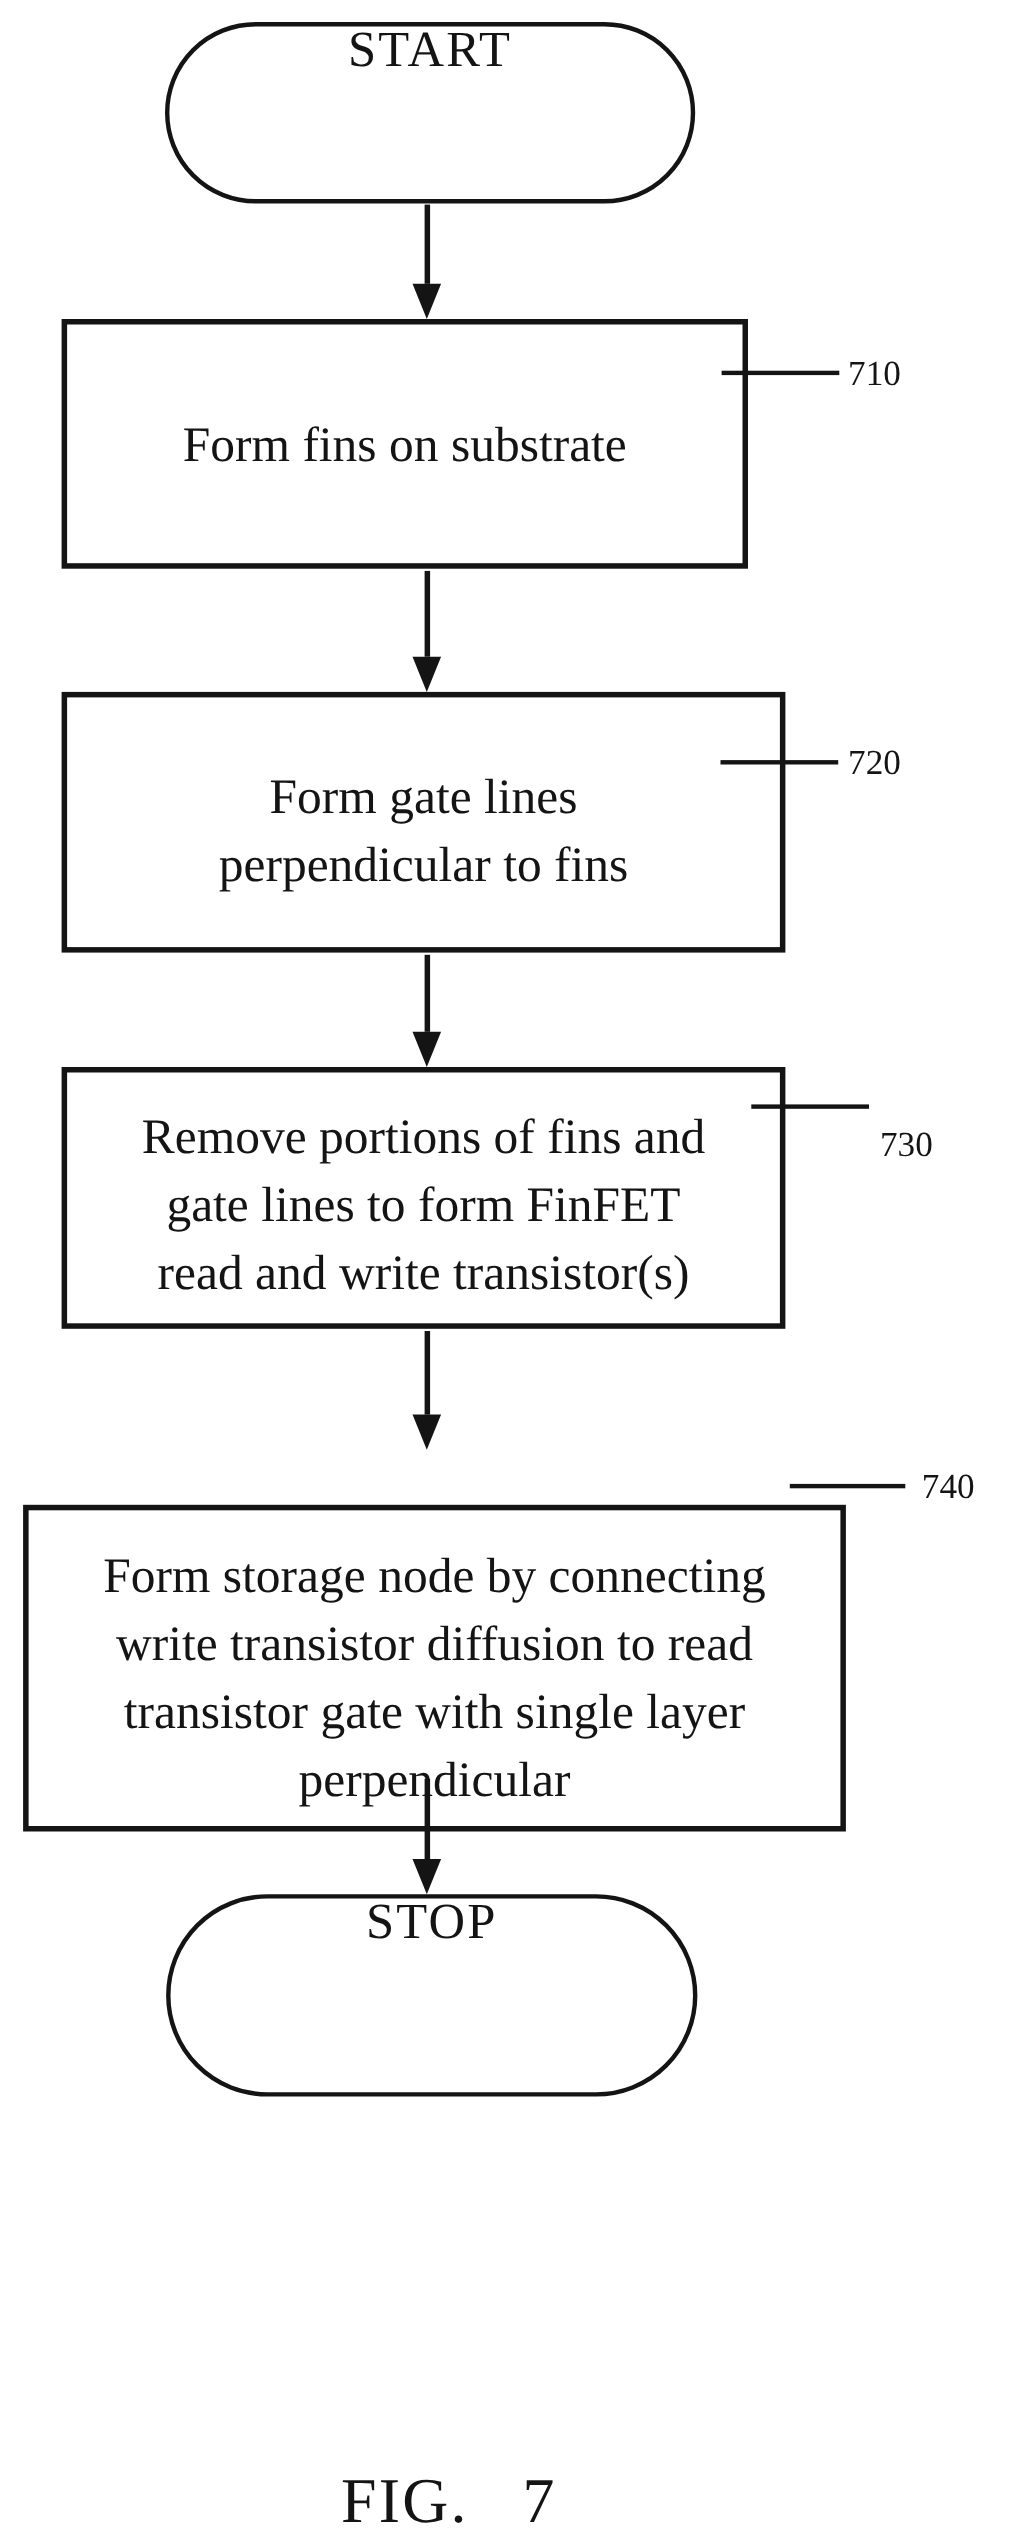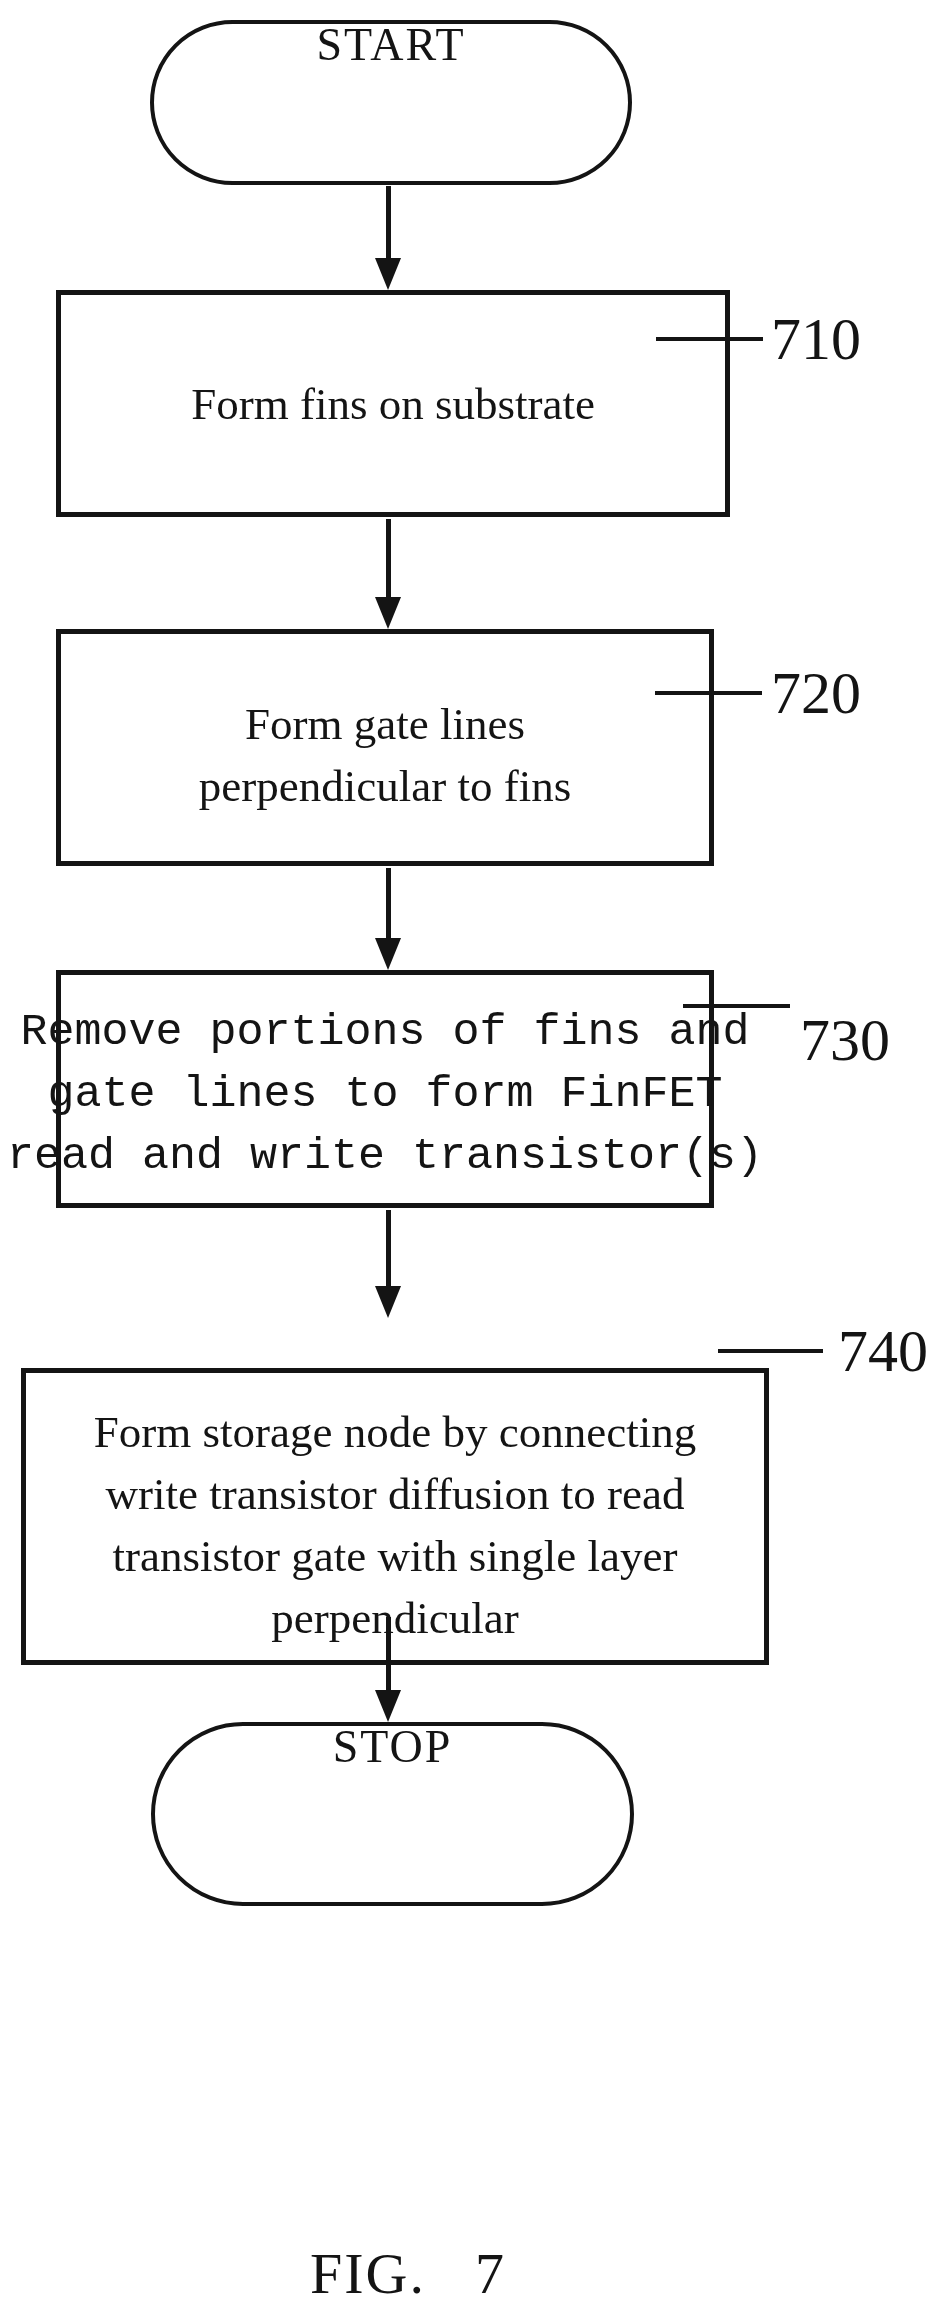--- a/index.html
+++ b/index.html
@@ -39,23 +39,23 @@
     display: flex;
     align-items: center;
     justify-content: center;
   }
   .pbox .btext {
     text-align: center;
     font-size: 45px;
     line-height: 62px;
   }
   .pbox .btext div { white-space: nowrap; }
-  #box-710 { left: 56px; top: 290px;  width: 674px; height: 227px; }
+  #box-710 { left: 56px; top: 290px;  width: 624px; height: 227px; }
   #box-720 { left: 56px; top: 629px;  width: 658px; height: 237px; }
-  #box-730 { left: 56px; top: 970px;  width: 658px; height: 238px; font-family: Liberation Mono, monospace; }
+  #box-730 { left: 56px; top: 970px;  width: 658px; height: 238px; }
   #box-740 { left: 21px; top: 1368px; width: 748px; height: 297px; }
   #box-720 .btext { transform: translateY(7px); }
   #box-730 .btext { transform: translateY(6px); }
   #box-740 .btext { transform: translateY(8px); }
 
   
   .arrow {
     position: absolute;
     left: 375px;
     width: 26px;
@@ -88,21 +88,21 @@
     background: #141414;
   }
   #leader-710 { left: 656px; top: 337px;  width: 107px; }
   #leader-720 { left: 655px; top: 691px;  width: 107px; }
   #leader-730 { left: 683px; top: 1004px; width: 107px; }
   #leader-740 { left: 718px; top: 1349px; width: 105px; }
 
   
   .refnum {
     position: absolute;
-    font-size: 60px;
+    font-size: 32px;
     line-height: 56px;
     white-space: nowrap;
   }
   #ref-710 { left: 771px; top: 311px;  }
   #ref-720 { left: 771px; top: 665px;  }
   #ref-730 { left: 800px; top: 1012px;  }
   #ref-740 { left: 838px; top: 1323px; }
 
   
   #fig-caption {

